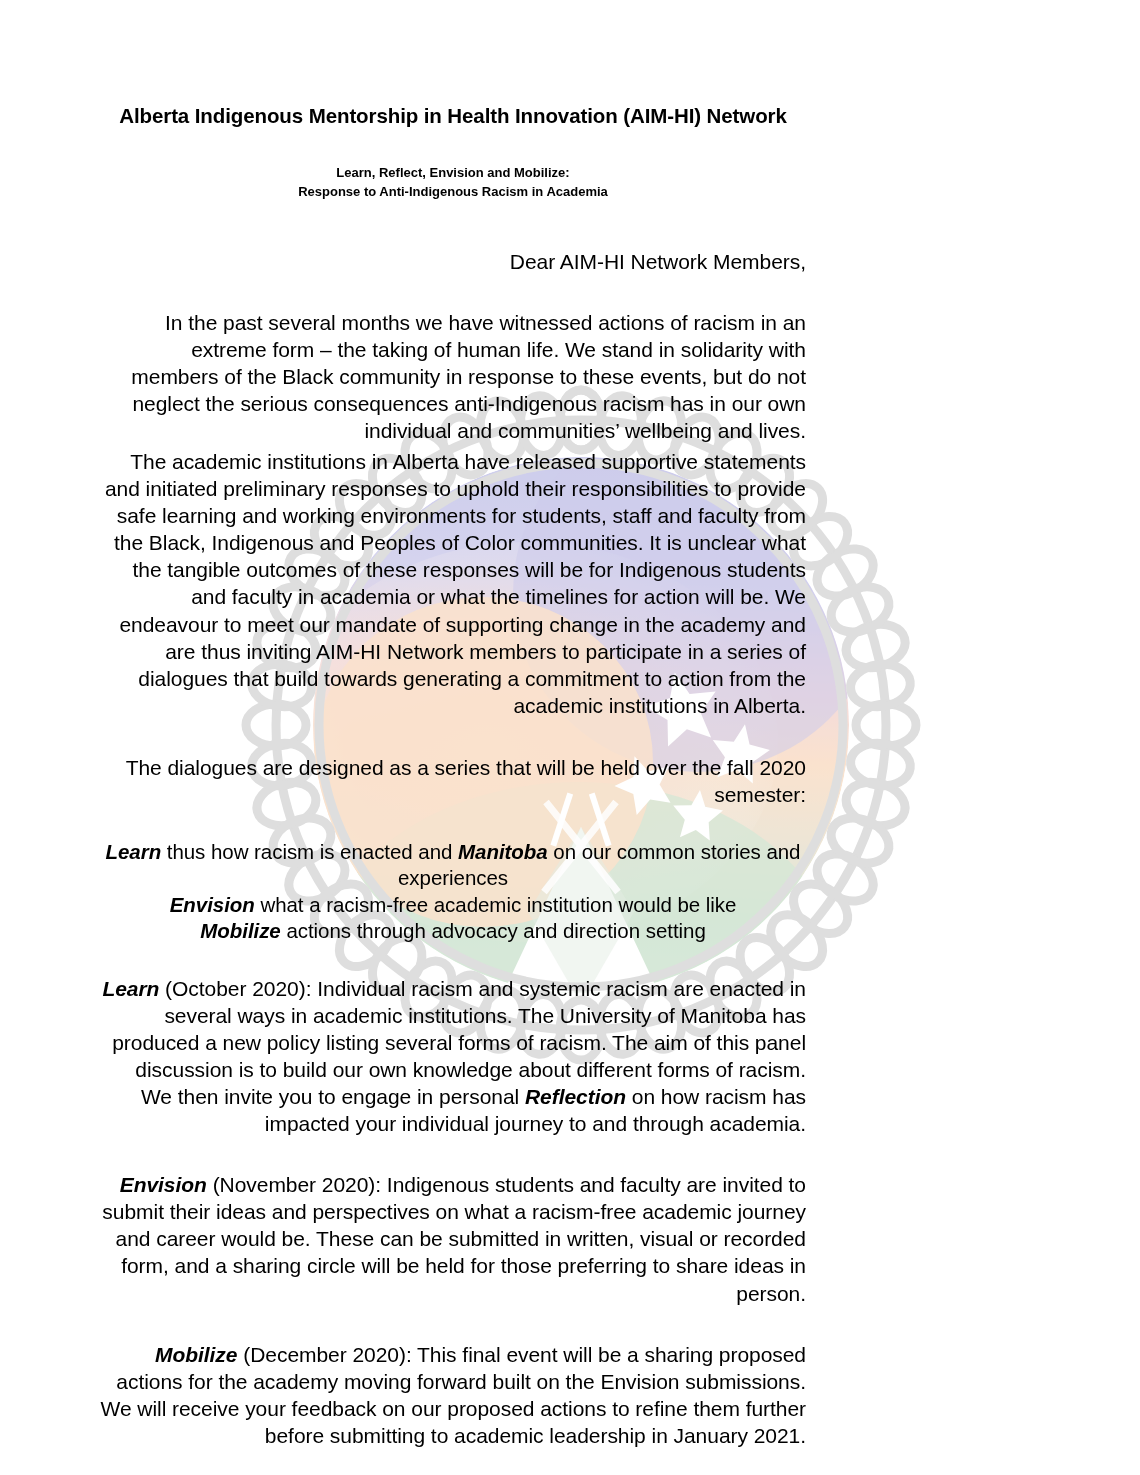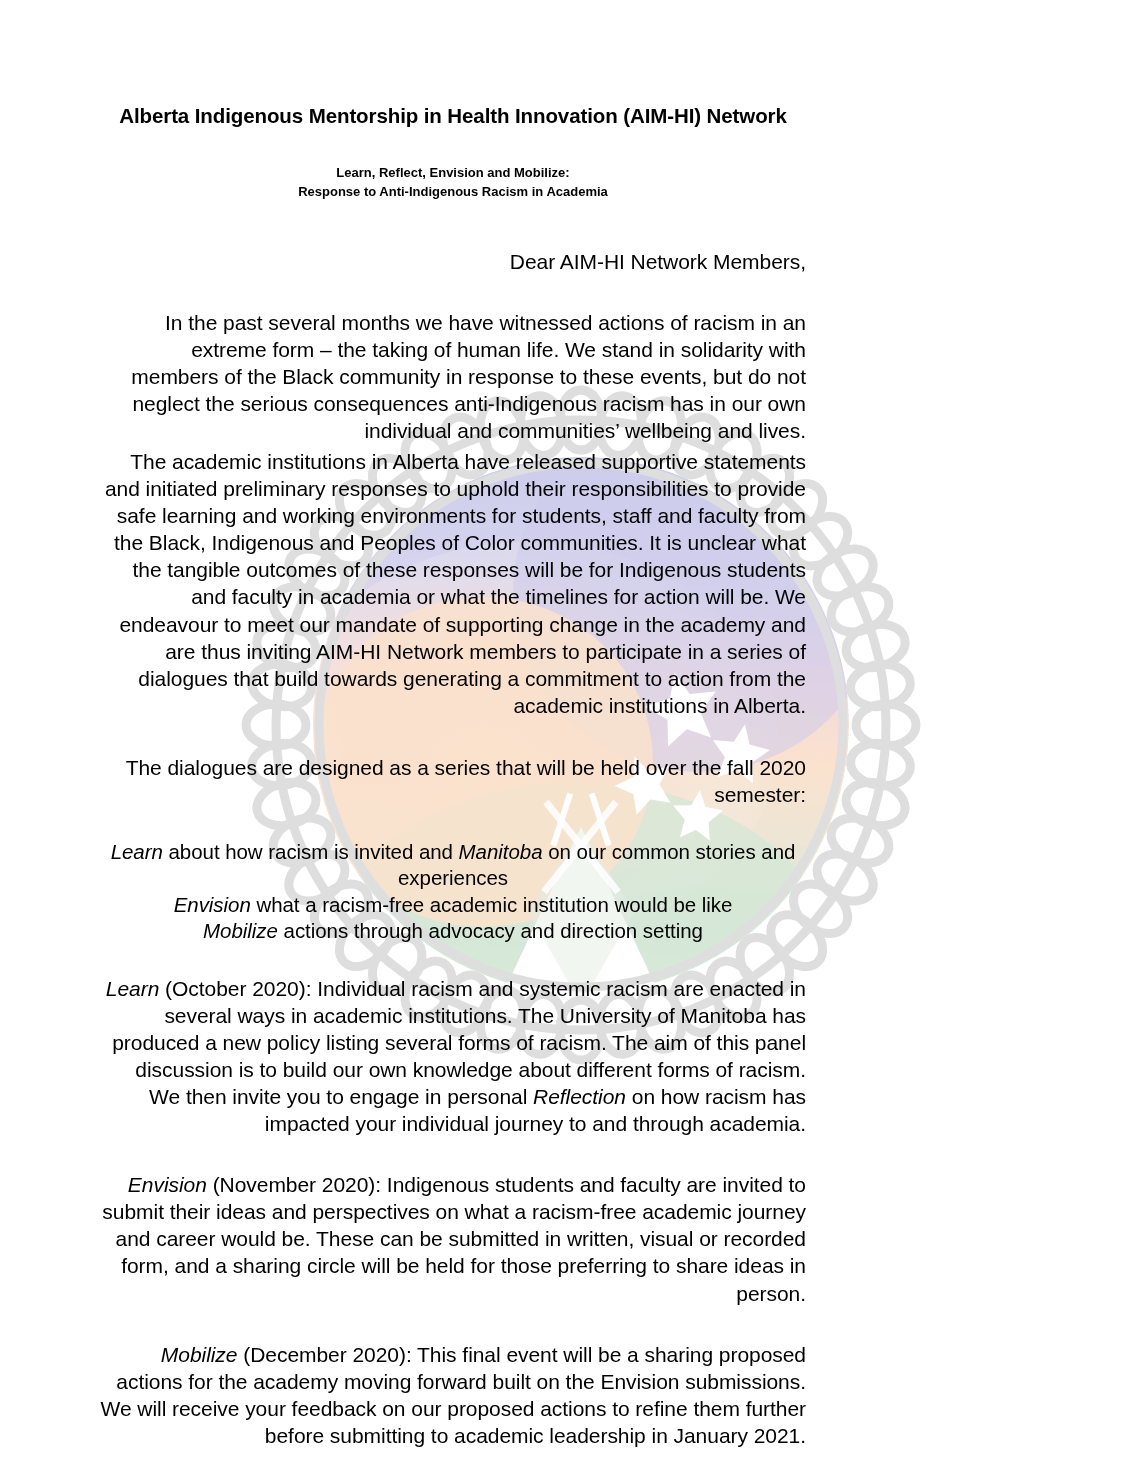--- a/index.html
+++ b/index.html
@@ -81,21 +81,21 @@
   .salutation { padding-top: 42px; }
 
   .dialogue-list {
     font-size: 20.5px;
     line-height: 1.29;
     text-align: center;
     margin: 0;
     letter-spacing: -0.05px;
   }
 
-  .bi { font-weight: normal; font-style: italic; }
+  .bi { font-weight: bold; font-style: italic; }
 
   .signature { font-size: 20.5px; line-height: 1.29; margin: 16px; }
 </style>
 </head>
 <body>
 
 <div id="page">
 
   <div id="watermark">
     <svg viewBox="0 0 706 706" xmlns="http://www.w3.org/2000/svg" aria-hidden="true">
@@ -234,21 +234,21 @@
     <p class="body-par">The academic institutions in Alberta have released supportive statements and initiated preliminary responses to uphold their responsibilities to provide safe learning and working environments for students, staff and faculty from the Black, Indigenous and Peoples of Color communities. It is unclear what the tangible outcomes of these responses will be for Indigenous students and faculty in academia or what the timelines for action will be. We endeavour to meet our mandate of supporting change in the academy and are thus inviting AIM-HI Network members to participate in a series of dialogues that build towards generating a commitment to action from the academic institutions in Alberta.</p>
 
     <div class="gap-md"></div>
 
     <p class="body-par">The dialogues are designed as a series that will be held over the fall 2020 semester:</p>
 
     <div class="gap-md"></div>
 
     <div class="dialogue-list">
       <div>
-        <span class="bi">Learn</span><span> about how racism is invited and </span><span class="bi">Manitoba</span><span> on our common stories and experiences</span>
+        <span class="bi">Learn</span><span> thus how racism is enacted and </span><span class="bi">Manitoba</span><span> on our common stories and experiences</span>
       </div>
       <div>
         <span class="bi">Envision</span><span> what a racism-free academic institution would be like</span>
       </div>
       <div>
         <span class="bi">Mobilize</span><span> actions through advocacy and direction setting</span>
       </div>
     </div>
 
     <div class="gap-lg"></div>

